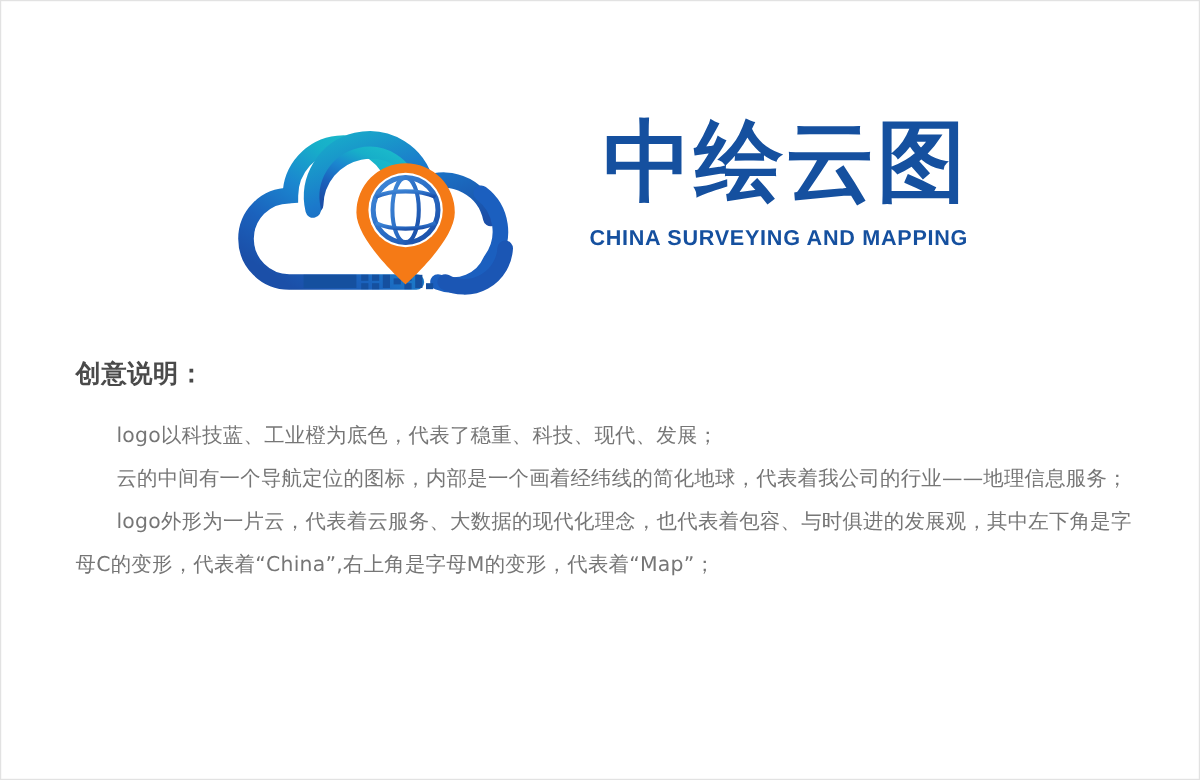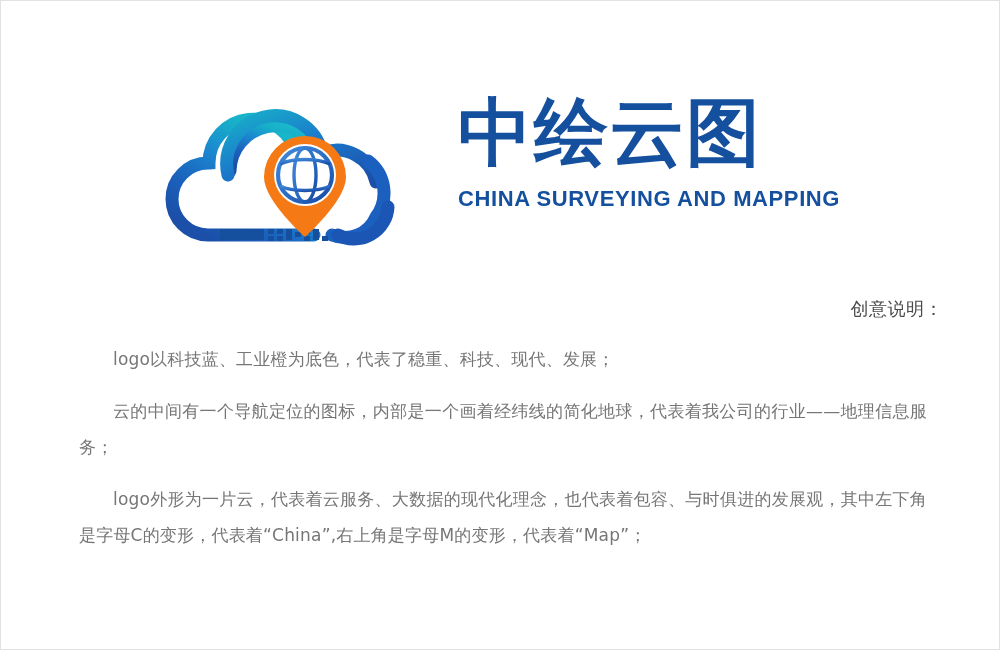--- a/index.html
+++ b/index.html
@@ -40,68 +40,67 @@
     width: 262px;
     height: 190px;
     flex: 0 0 auto;
   }
   #logo-wordmark {
     flex: 0 0 auto;
     margin-left: 34px;
     margin-top: 6px;
     display: flex;
     flex-direction: column;
-    align-items: flex-start;
+    align-items: flex-end;
   }
   #logo-cn {
     font-size: 74px;
     line-height: 0.96;
     font-weight: bold;
     color: #15509f;
     letter-spacing: 2px;
     font-family: "DejaVu Sans", "Liberation Sans", sans-serif;
     white-space: nowrap;
   }
   #logo-rule {
     height: 2px;
     background: #15509f;
     margin: 9px 0 6px 0;
   }
   #logo-en {
-    font-size: 22px;
+    font-size: 18px;
     font-weight: bold;
     color: #15509f;
     letter-spacing: 0.6px;
     white-space: nowrap;
     text-align: center;
     font-family: "Liberation Sans", sans-serif;
   }
 
   
   #copy-block {
     position: absolute;
     left: 62px;
     top: 296px;
     width: 880px;
   }
   #copy-heading {
-    font-size: 18px;
-    font-weight: normal;
+    font-size: 21px;
+    font-weight: bold;
     color: #4a4a4a;
     font-family: "DejaVu Sans", "Liberation Sans", sans-serif;
     margin-bottom: 20px;
     letter-spacing: 0.5px;
-    text-align: right;
   }
   .para {
     font-size: 17px;
     line-height: 36px;
     color: #767676;
     text-indent: 2em;
-    margin: 16px;
+    margin: 0;
     text-align: justify;
     text-justify: inter-ideograph;
     font-family: "DejaVu Sans", "Liberation Sans", sans-serif;
     letter-spacing: 0.2px;
   }
 </style>
 </head>
 <body>
 
 <div id="page">

